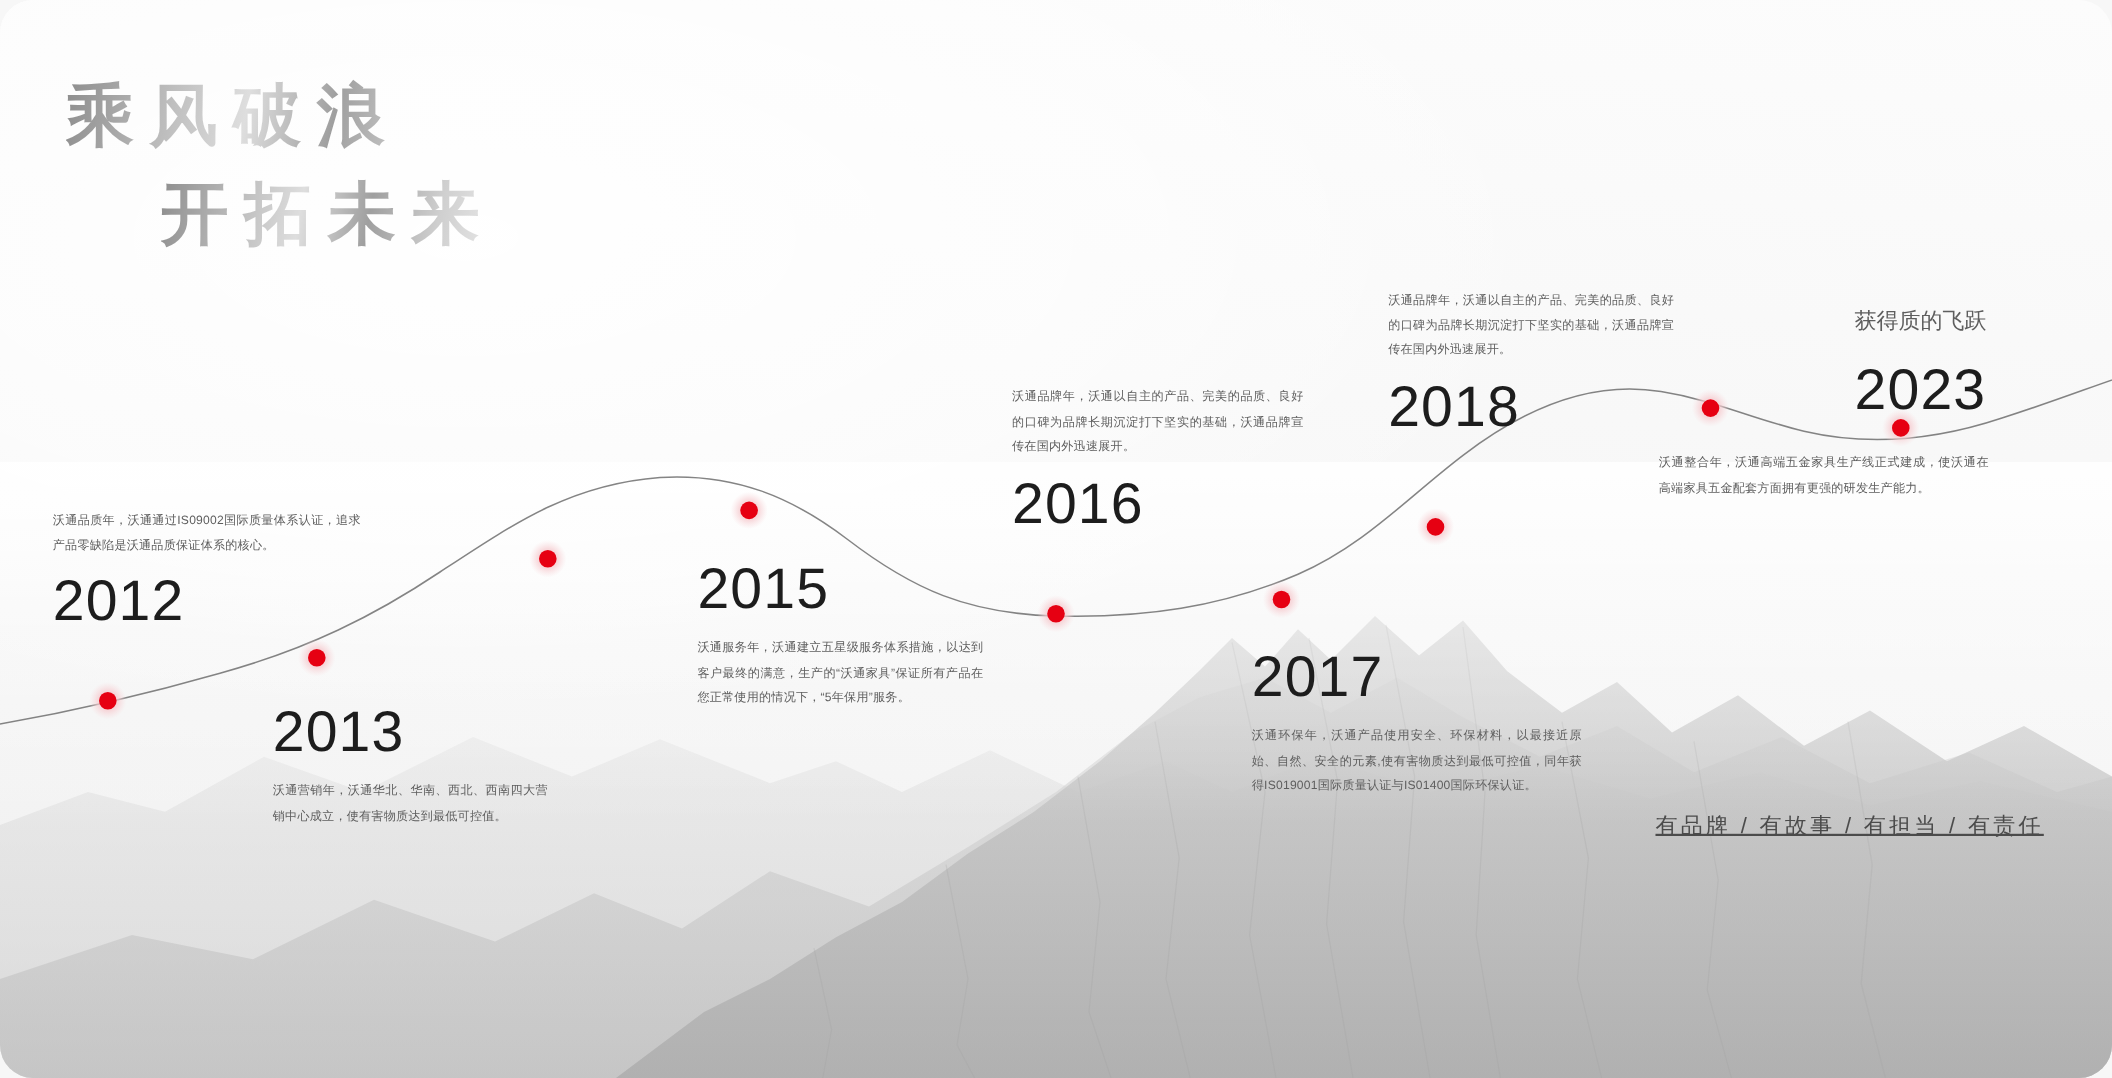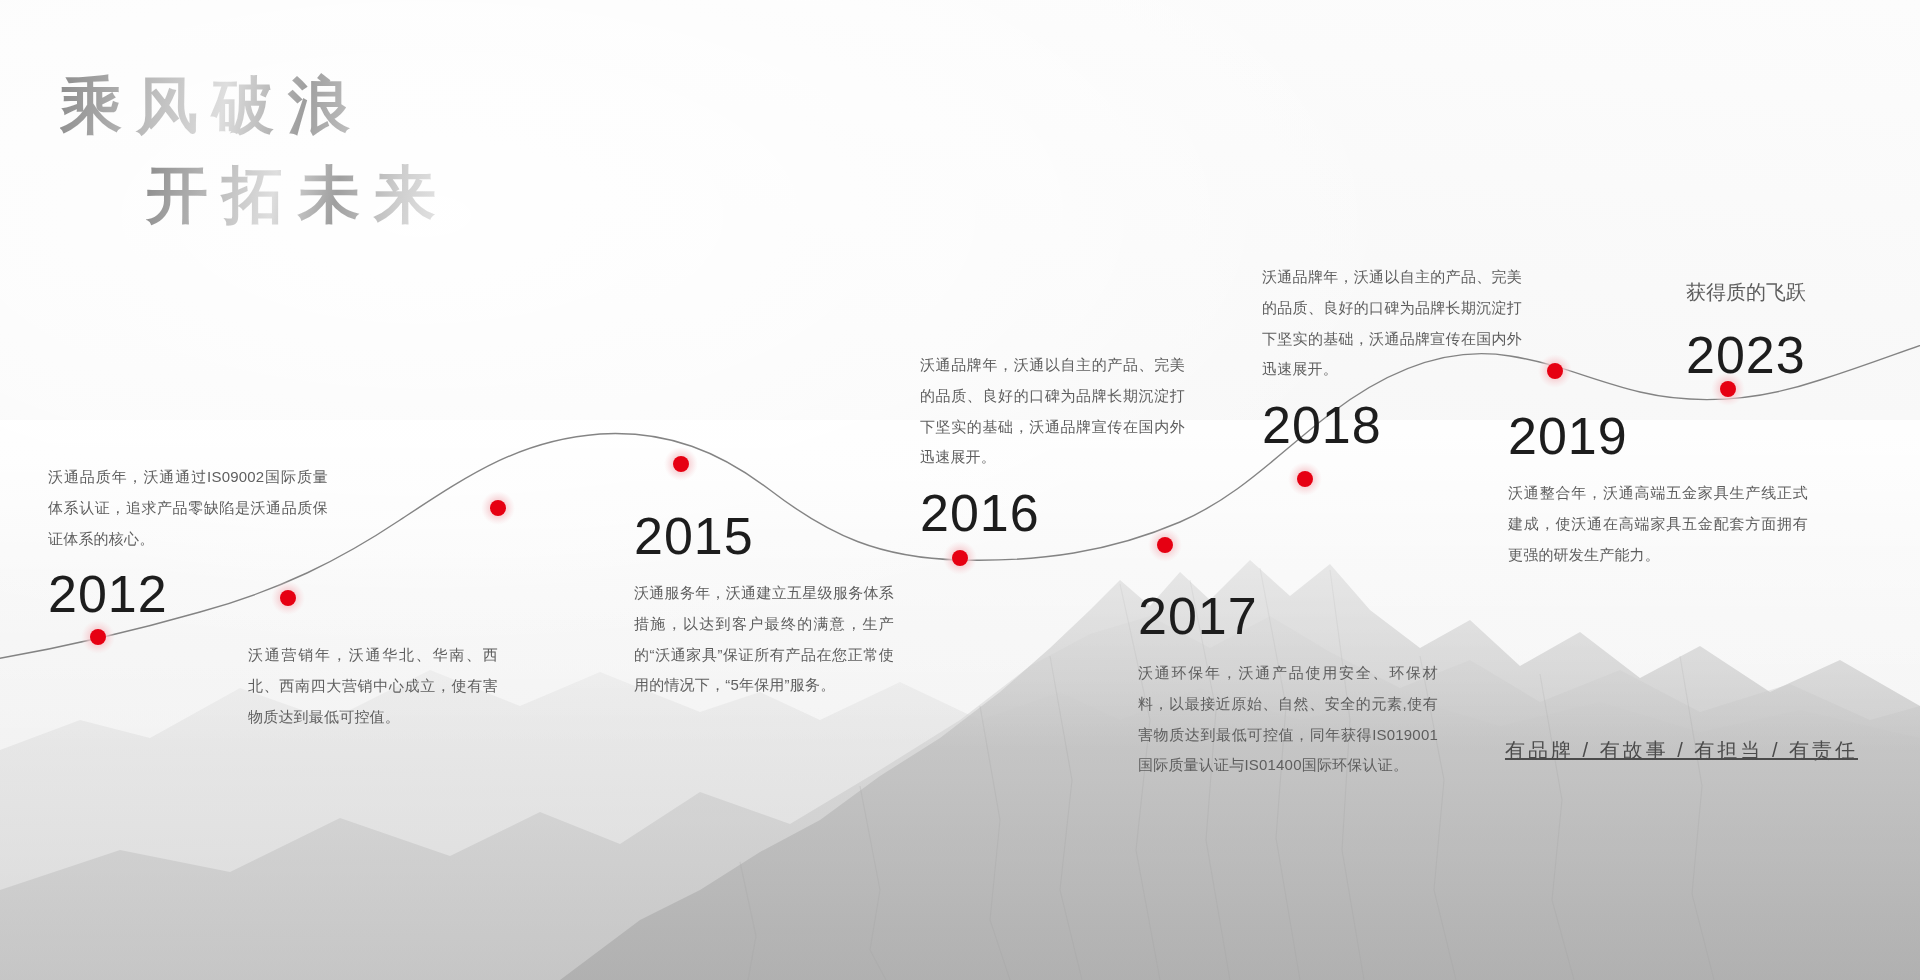--- a/index.html
+++ b/index.html
@@ -9,20 +9,21 @@
     background:#f7f7f7;
     position:relative;
   }
 
   
   #stage {
     position:absolute; inset:0;
     width:1920px; height:980px;
     background:linear-gradient(170deg,#fbfbfb 0%,#f4f4f4 40%,#efefef 100%);
     overflow:hidden;
+    border-radius:30px;
   }
   .bg-sky {
     position:absolute; inset:0;
     background:linear-gradient(185deg,#fcfcfc 0%,#f6f6f6 55%,#f0f0f0 100%);
   }
   .bg-mountains { position:absolute; left:0; bottom:0; width:1920px; height:560px; }
   .bg-haze {
     position:absolute; left:0; top:0; width:1920px; height:980px;
     background:radial-gradient(ellipse 70% 60% at 22% 22%, rgba(255,255,255,0.95) 0%, rgba(255,255,255,0.55) 45%, rgba(255,255,255,0) 75%);
     pointer-events:none;
@@ -52,21 +53,21 @@
   .milestone { position:absolute; width:300px; }
   .milestone .year {
     font-family:"Liberation Sans","DejaVu Sans",sans-serif;
     font-size:52px;
     font-weight:400;
     color:#1d1d1d;
     letter-spacing:1px;
     line-height:1;
   }
   .milestone .desc {
-    font-size:15px;
+    font-size:11px;
     line-height:2.05;
     color:#5e5e5e;
     letter-spacing:0.2px;
     text-align:justify;
   }
   .milestone.above .desc { margin-bottom:14px; }
   .milestone.above .year { margin-top:0; }
   .milestone.below .year { margin-bottom:16px; }
 
   .m-2012 { left:48px;   top:462px; width:280px; }
@@ -216,20 +217,21 @@
       <circle cx="1728" cy="389" r="8" fill="#E60012"></circle>
     </g>
   </svg>
 
   <div class="milestone above m-2012">
     <div class="desc">沃通品质年，沃通通过IS09002国际质量体系认证，追求产品零缺陷是沃通品质保证体系的核心。</div>
     <div class="year">2012</div>
   </div>
 
   <div class="milestone below m-2013">
+    <div class="year">2013</div>
     <div class="desc">沃通营销年，沃通华北、华南、西北、西南四大营销中心成立，使有害物质达到最低可控值。</div>
   </div>
 
 
   <div class="milestone below m-2015">
     <div class="year">2015</div>
     <div class="desc">沃通服务年，沃通建立五星级服务体系措施，以达到客户最终的满意，生产的“沃通家具”保证所有产品在您正常使用的情况下，“5年保用”服务。</div>
   </div>
 
   <div class="milestone above m-2016">
@@ -241,21 +243,20 @@
     <div class="year">2017</div>
     <div class="desc">沃通环保年，沃通产品使用安全、环保材料，以最接近原始、自然、安全的元素,使有害物质达到最低可控值，同年获得IS019001国际质量认证与IS01400国际环保认证。</div>
   </div>
 
   <div class="milestone above m-2018">
     <div class="desc">沃通品牌年，沃通以自主的产品、完美的品质、良好的口碑为品牌长期沉淀打下坚实的基础，沃通品牌宣传在国内外迅速展开。</div>
     <div class="year">2018</div>
   </div>
 
   <div class="milestone below m-2019">
-    <div class="year">2019</div>
     <div class="desc">沃通整合年，沃通高端五金家具生产线正式建成，使沃通在高端家具五金配套方面拥有更强的研发生产能力。</div>
   </div>
 
   <div class="milestone above m-2023">
     <div class="sub">获得质的飞跃</div>
     <div class="year">2023</div>
   </div>
 
   <div class="footer-tagline">有品牌 / 有故事 / 有担当 / 有责任</div>
 

